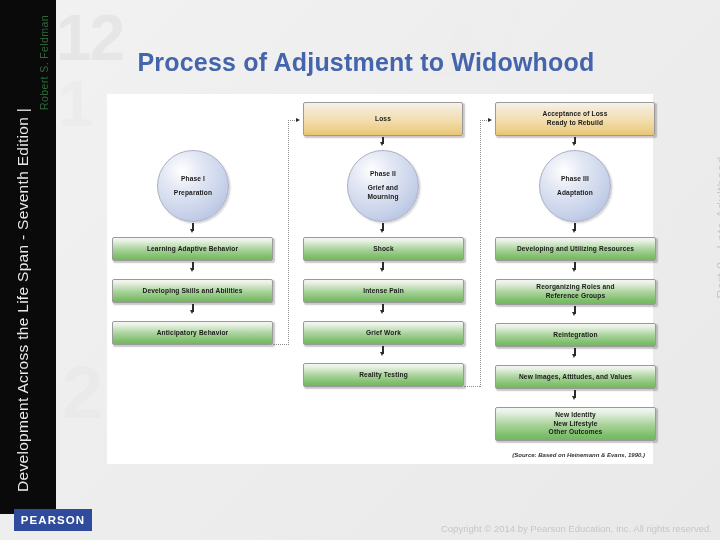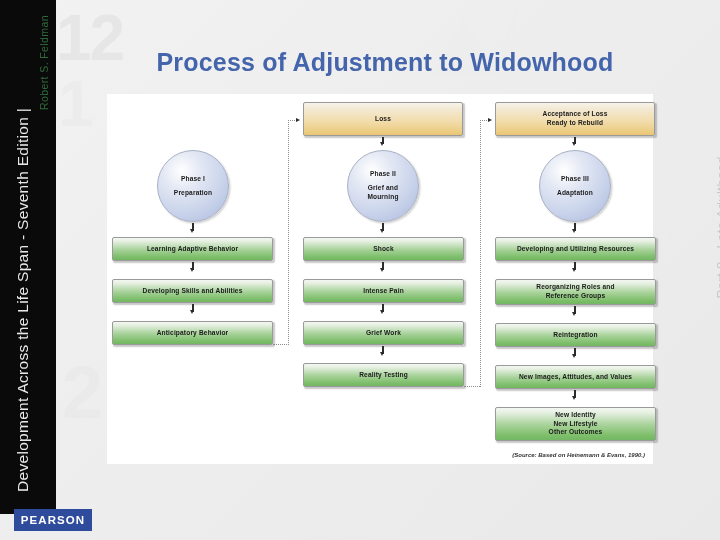--- a/index.html
+++ b/index.html
@@ -82,21 +82,21 @@
     transform: rotate(-90deg) translate(-100%, 0);
     white-space: nowrap;
     font-size: 13px;
     color: #c9c9c9;
     letter-spacing: 0.4px;
   }
 
   
   .slide-title {
     position: absolute;
-    left: 112px; top: 48px;
+    left: 93px; top: 48px;
     width: 546px;
     text-align: center;
     font-size: 25px;
     font-weight: bold;
     color: #4464ac;
     letter-spacing: 0.2px;
   }
 
   
   .figure-panel {
@@ -345,14 +345,15 @@
     <div class="dotted-h" style="left:357px; top:292px; width:16px;"></div>
     <div class="dotted-v" style="left:373px; top:26px; height:267px;"></div>
     <div class="dotted-h" style="left:373px; top:26px; width:9px;"></div>
     <div class="arrow-right" style="left:381px; top:23.5px;"></div>
 
     <div class="src-note">(Source: Based on Heinemann &amp; Evans, 1990.)</div>
   </div>
 
 
   <div class="pearson-logo">PEARSON</div>
+  <div class="copyright">Copyright © 2014 by Pearson Education, Inc. All rights reserved.</div>
 
 </div>
 
 </body></html>

